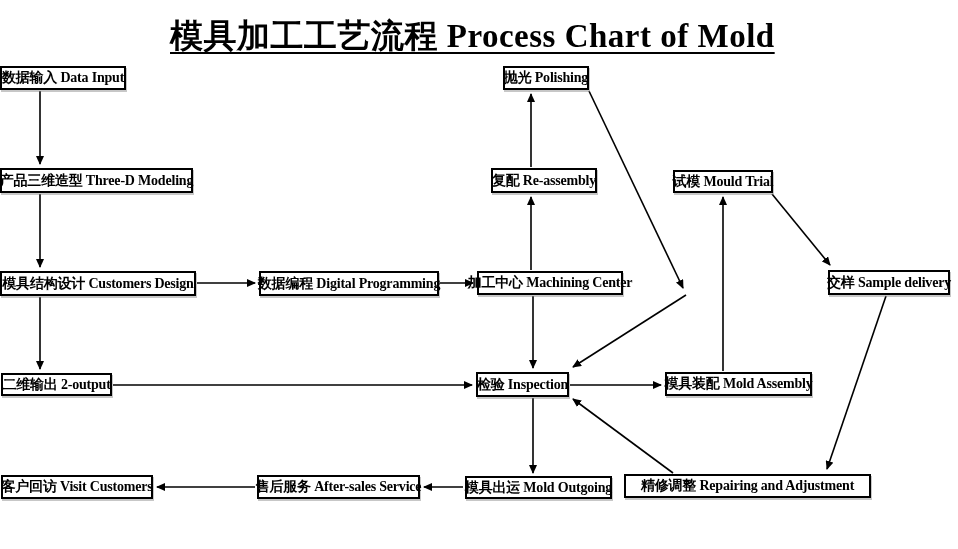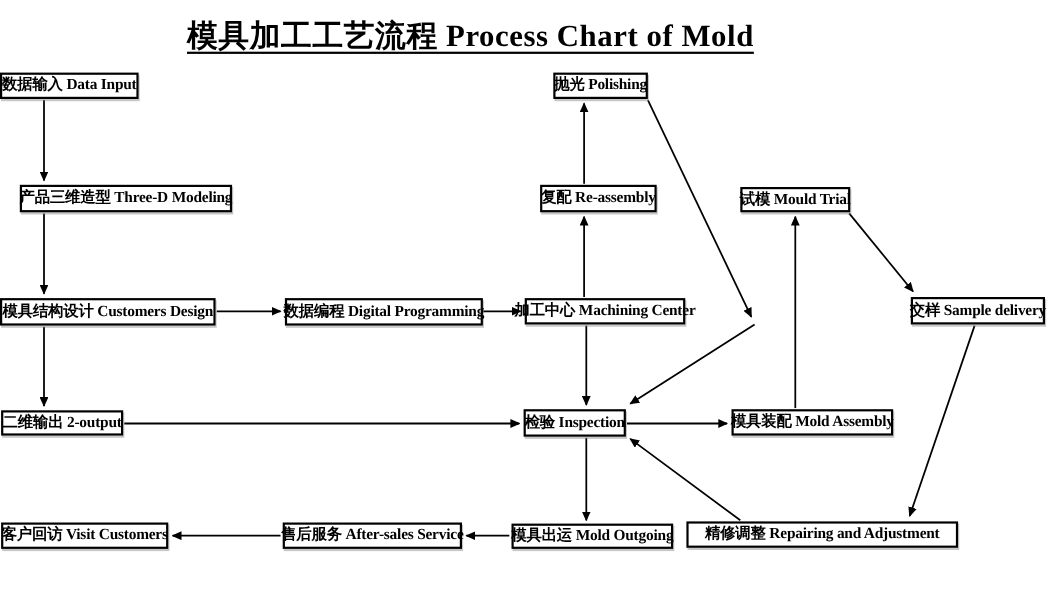--- a/index.html
+++ b/index.html
@@ -12,21 +12,21 @@
     width: 958px;
     height: 549px;
     background: #ffffff;
     overflow: hidden;
     font-family: "Liberation Serif", serif;
   }
   .title {
     position: absolute;
     left: 170px;
     top: 14px;
-    font-size: 28px;
+    font-size: 33px;
     font-weight: bold;
     color: #000000;
     white-space: nowrap;
     text-decoration: underline;
     text-decoration-thickness: 2px;
     text-underline-offset: 5px;
     letter-spacing: 0.5px;
   }
   .edges-layer {
     position: absolute;
@@ -92,21 +92,21 @@
         <line class="edge" x1="533" y1="398" x2="533" y2="473" marker-end="url(#arrowhead)"></line>
         <line class="edge" x1="463" y1="487" x2="424" y2="487" marker-end="url(#arrowhead)"></line>
         <line class="edge" x1="255" y1="487" x2="157" y2="487" marker-end="url(#arrowhead)"></line>
       </g>
   </svg>
 
   <div id="node-layer">
       <div class="node" style="left: 0px; top: 66px; width: 126px; height: 24px;">
         <span class="node-label">数据输入 Data Input</span>
       </div>
-      <div class="node" style="left: 0px; top: 168px; width: 193px; height: 25px; margin-left: 18px;">
+      <div class="node" style="left: 0px; top: 168px; width: 193px; height: 25px;">
         <span class="node-label">产品三维造型 Three-D Modeling</span>
       </div>
       <div class="node" style="left: 0px; top: 271px; width: 196px; height: 25px;">
         <span class="node-label">模具结构设计 Customers Design</span>
       </div>
       <div class="node" style="left: 1px; top: 373px; width: 111px; height: 23px;">
         <span class="node-label">二维输出 2-output</span>
       </div>
       <div class="node" style="left: 1px; top: 475px; width: 152px; height: 24px;">
         <span class="node-label">客户回访 Visit Customers</span>

